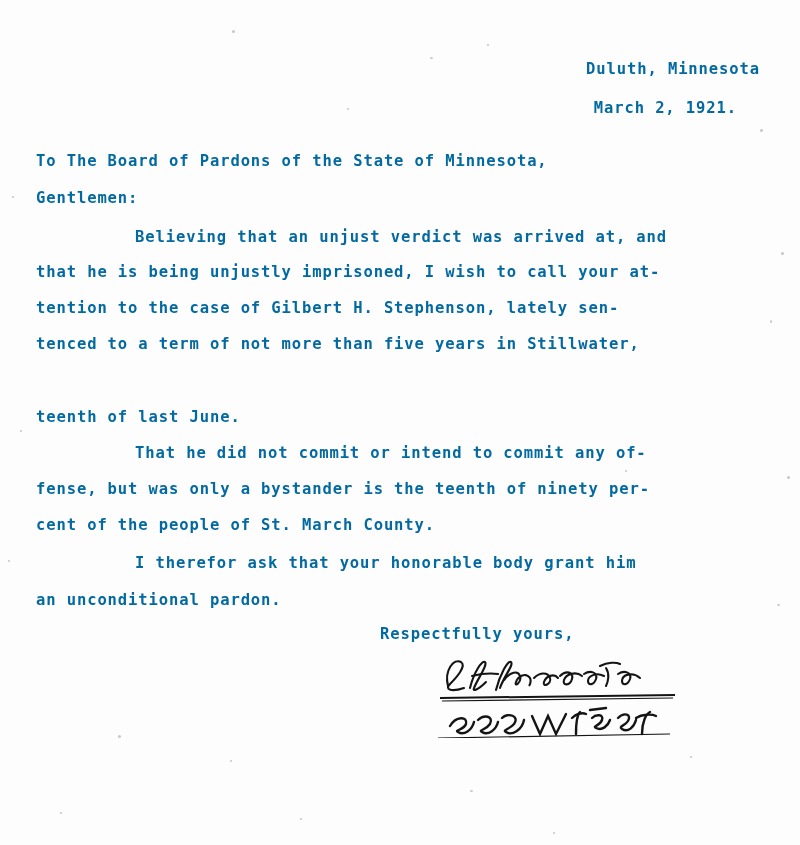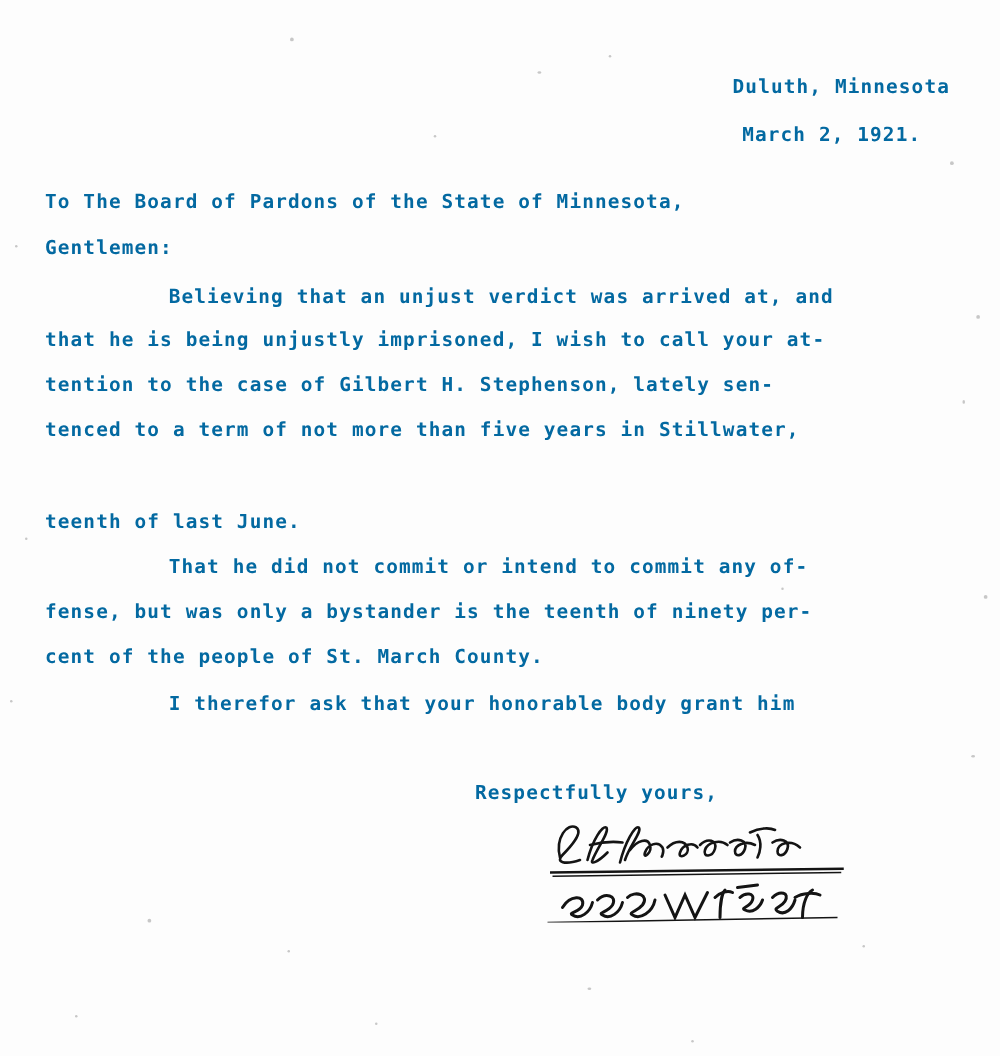--- a/index.html
+++ b/index.html
@@ -103,20 +103,21 @@
   <div class="line body-line" style="top:263px;">that he is being unjustly imprisoned, I wish to call your at-</div>
   <div class="line body-line" style="top:299px;">tention to the case of Gilbert H. Stephenson, lately sen-</div>
   <div class="line body-line" style="top:335px;">tenced to a term of not more than five years in Stillwater,</div>
   <div class="line body-line" style="top:408px;">teenth of last June.</div>
 
   <div class="line" style="left:135px;top:444px;">That he did not commit or intend to commit any of-</div>
   <div class="line body-line" style="top:480px;">fense, but was only a bystander is the teenth of ninety per-</div>
   <div class="line body-line" style="top:516px;">cent of the people of St. March County.</div>
 
   <div class="line" style="left:135px;top:554px;">I therefor ask that your honorable body grant him</div>
+  <div class="line body-line" style="top:591px;">an unconditional pardon.</div>
 
   <div id="closing" class="line" style="left:380px;top:625px;">Respectfully yours,</div>
 
   <div id="signature-block">
     <svg id="signature-svg" width="270" height="90" viewBox="0 0 270 90" aria-hidden="true">
       <g fill="none" stroke="#141414" stroke-width="2.1" stroke-linecap="round">
         <path d="M18 38 C14 22, 24 10, 31 14 C37 18, 26 30, 20 36 C14 42, 22 44, 34 40"></path>
         <path d="M40 40 C44 24, 52 12, 55 14 C58 17, 48 30, 44 40 C42 44, 48 42, 56 34"></path>
         <path d="M42 28 C50 26, 60 25, 68 26"></path>
         <path d="M66 42 C70 26, 78 12, 81 14 C84 17, 74 28, 70 40"></path>

